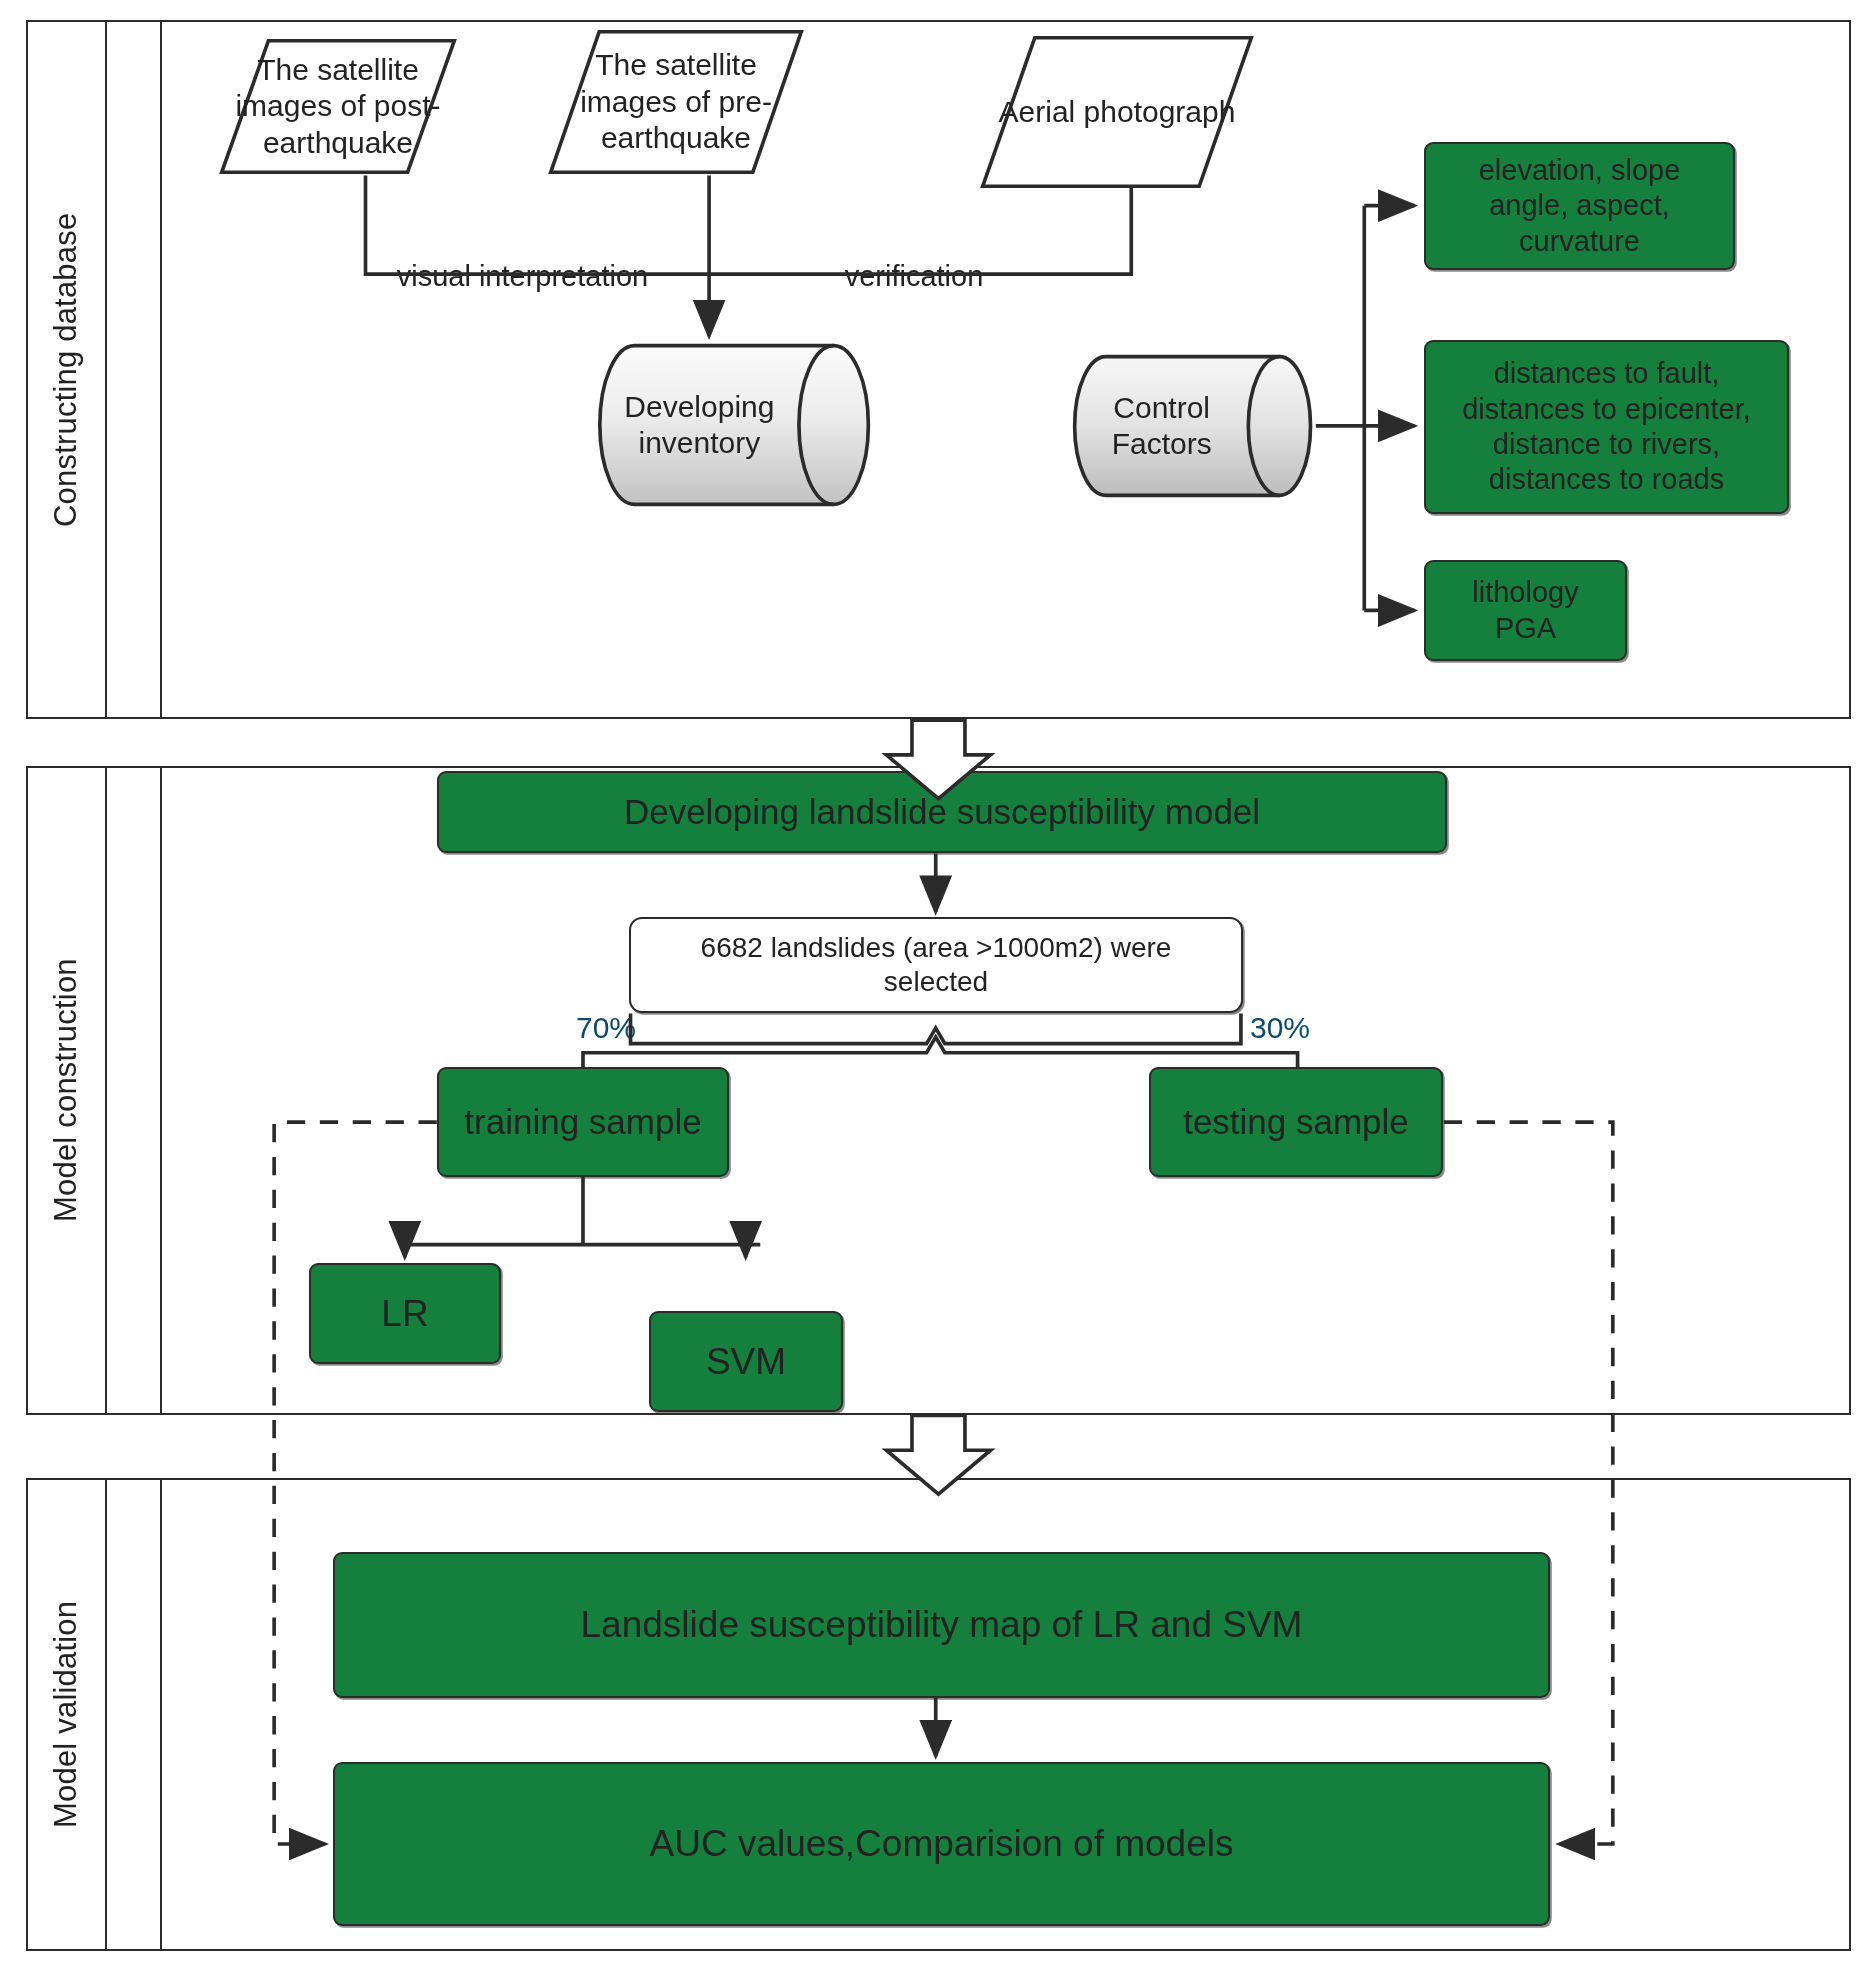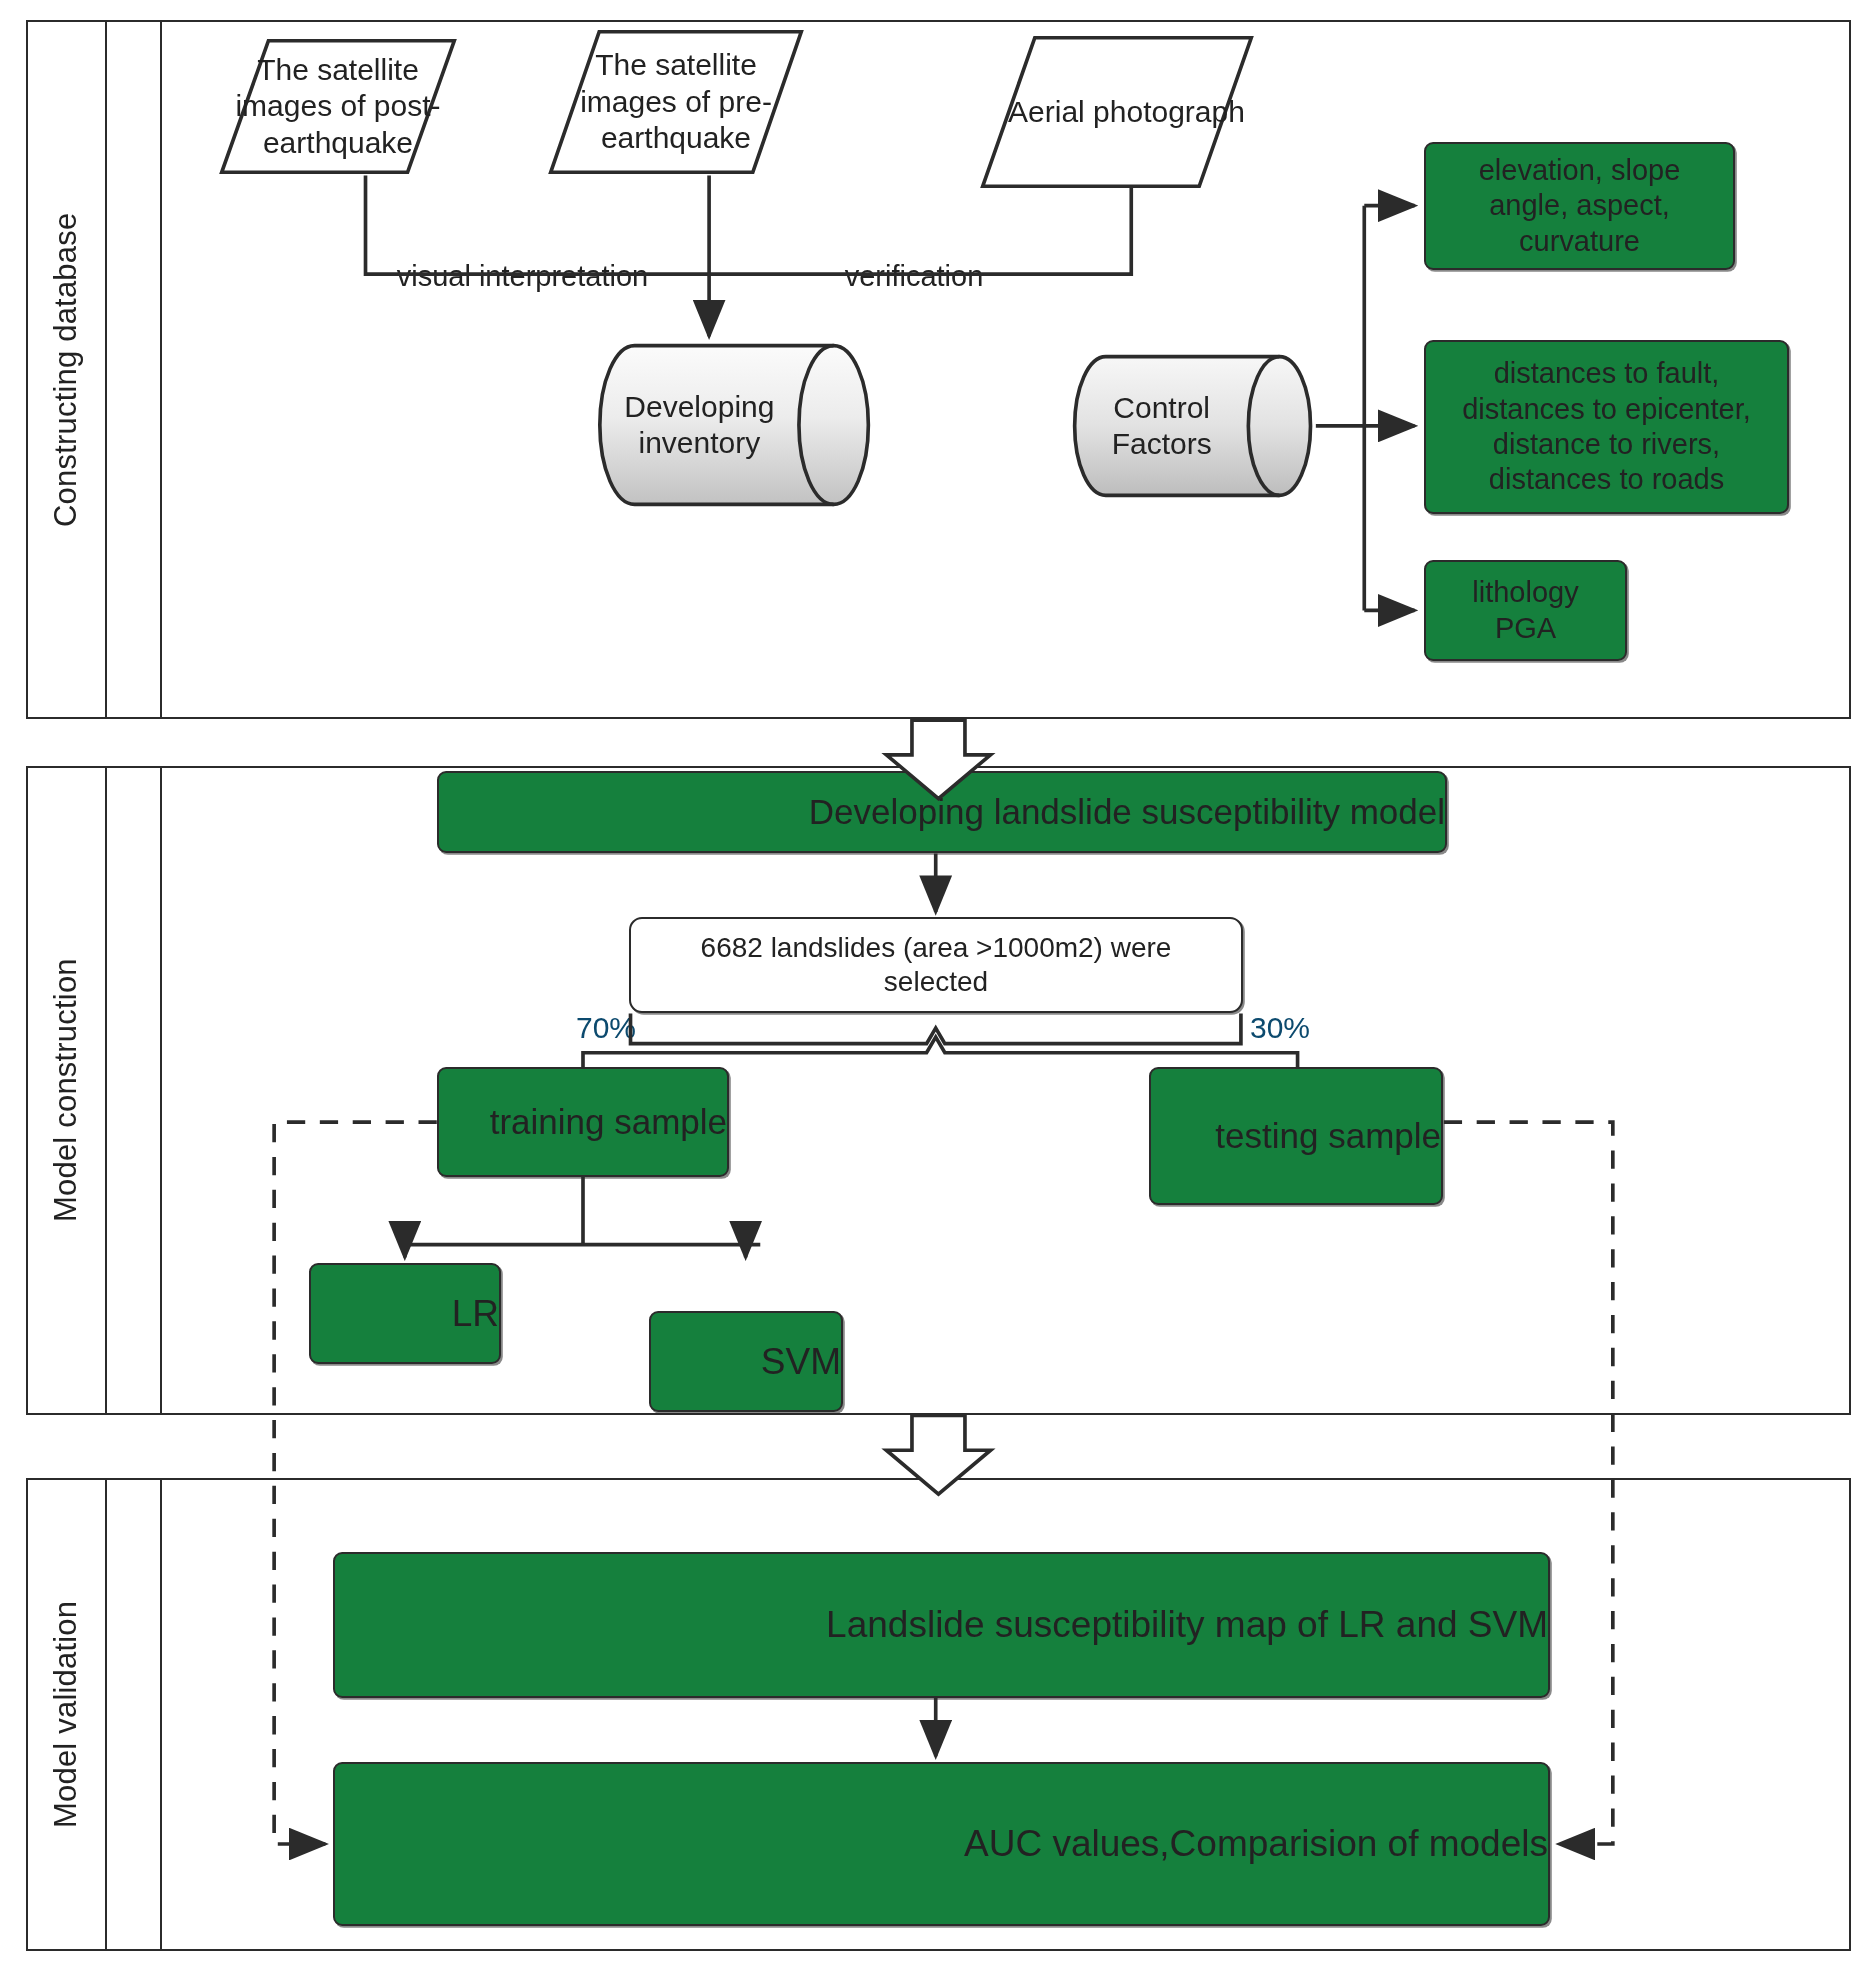--- a/index.html
+++ b/index.html
@@ -5,21 +5,21 @@
   html,body{margin:0;padding:0;background:#ffffff;}
   body{font-family:"Liberation Sans","DejaVu Sans",sans-serif;color:#1a1a1a;}
   #canvas{position:relative;width:1876px;height:1972px;background:#ffffff;overflow:hidden;}
   .panel{position:absolute;border:2.7px solid #2b2b2b;background:#fff;box-sizing:border-box;}
   .railbar{position:absolute;border-left:2.7px solid #2b2b2b;box-sizing:border-box;}
   .stage-label{position:absolute;display:flex;align-items:center;justify-content:center;
       writing-mode:vertical-rl;transform:rotate(180deg);font-size:31px;letter-spacing:0.2px;
       color:#222;white-space:nowrap;}
   svg.overlay{position:absolute;left:0;top:0;width:1876px;height:1972px;pointer-events:none;}
   .node{position:absolute;box-sizing:border-box;display:flex;align-items:center;
-      justify-content:flex-end;text-align:center;line-height:1.22;color:#222;}
+      justify-content:center;text-align:center;line-height:1.22;color:#222;}
   .rbox{border:2.7px solid #2b2b2b;border-radius:9.1px;background:#15803d;
       box-shadow:1.8px 1.8px 0 rgba(40,40,40,.55);}
   .sqbox{border:2.7px solid #2b2b2b;background:#fff;box-shadow:1.8px 1.8px 0 rgba(40,40,40,.55);}
   .para{border:none;background:transparent;}
   .para .ptext{position:relative;z-index:2;padding:0 9.1px;}
   .para svg{position:absolute;left:0;top:0;width:100%;height:100%;z-index:1;}
   .cyl{position:absolute;}
   .cyl .ctext{position:absolute;left:0;top:0;width:74%;height:100%;display:flex;
       align-items:center;justify-content:center;text-align:center;z-index:3;
       font-size:30px;line-height:1.2;color:#222;}
@@ -109,21 +109,21 @@
   <div class="node sqbox" style="left:629px;top:917px;width:614px;height:96px;font-size:28px;padding:0 16.4px;border-radius:13px;">
     <span>6682 landslides (area &gt;1000m2) were selected</span>
   </div>
 
   <div class="pct" style="left:576px;top:1011px;">70%</div>
   <div class="pct" style="left:1250px;top:1011px;">30%</div>
 
   <div class="node rbox" style="left:437px;top:1067px;width:292px;height:110px;font-size:35px;">
     <span>training sample</span>
   </div>
-  <div class="node rbox" style="left:1149px;top:1067px;width:294px;height:138px;font-size:35px;">
+  <div class="node rbox" style="left:1149px;top:1067px;width:294px;height:110px;font-size:35px;">
     <span>testing sample</span>
   </div>
 
   <div class="node rbox" style="left:309px;top:1263px;width:192px;height:101px;font-size:37px;">
     <span>LR</span>
   </div>
   <div class="node rbox" style="left:649px;top:1263px;width:194px;height:101px;font-size:37px;margin-top:48px;">
     <span>SVM</span>
   </div>
 

